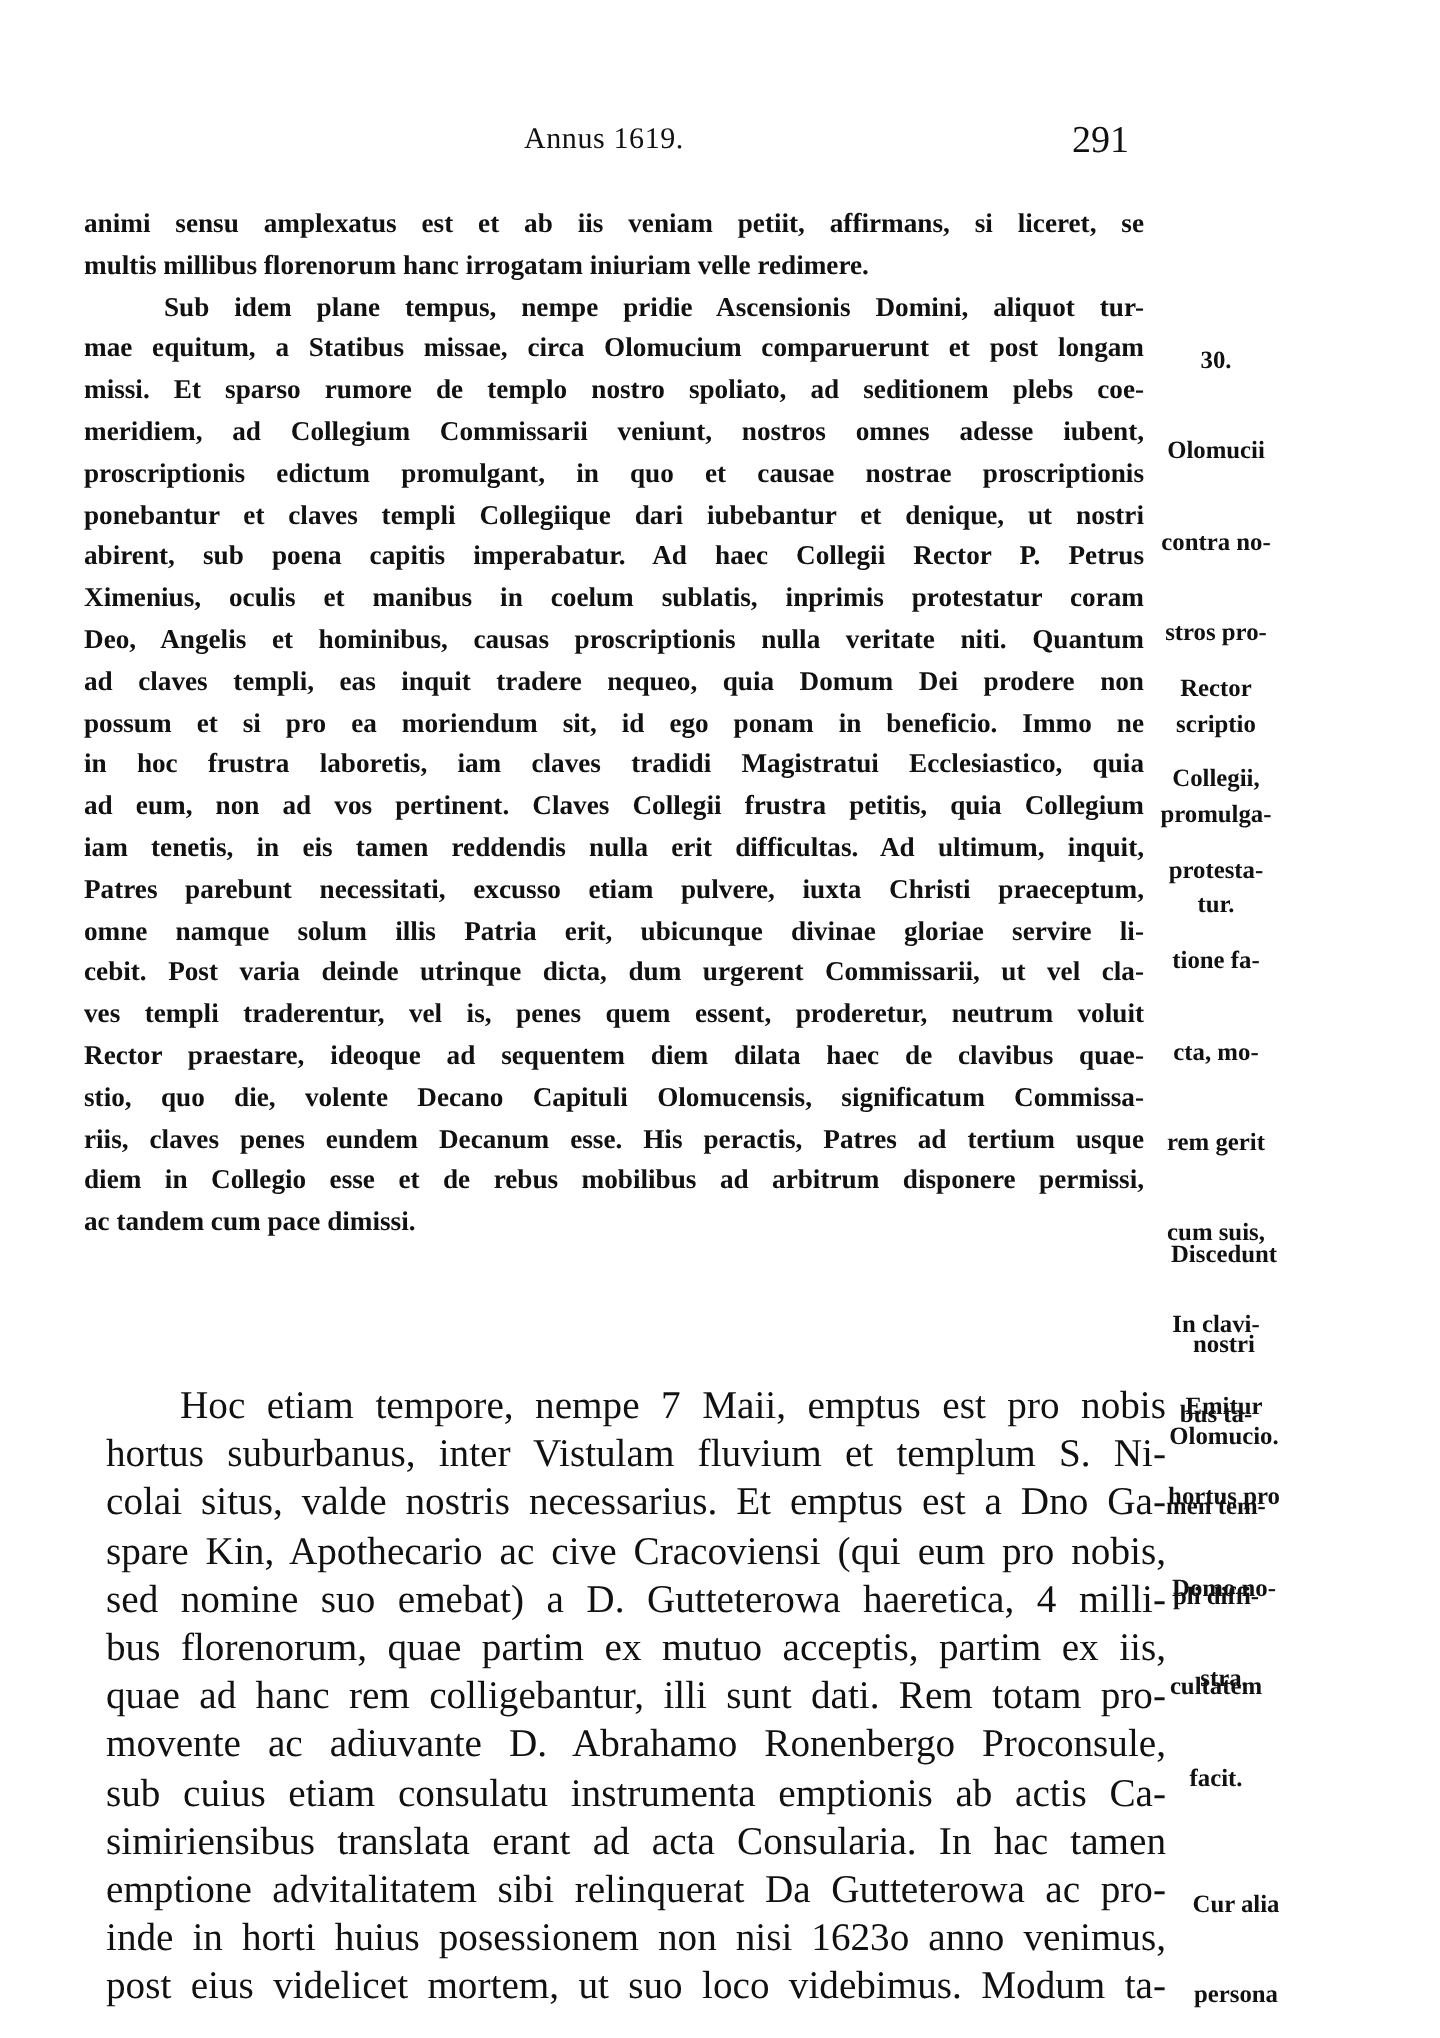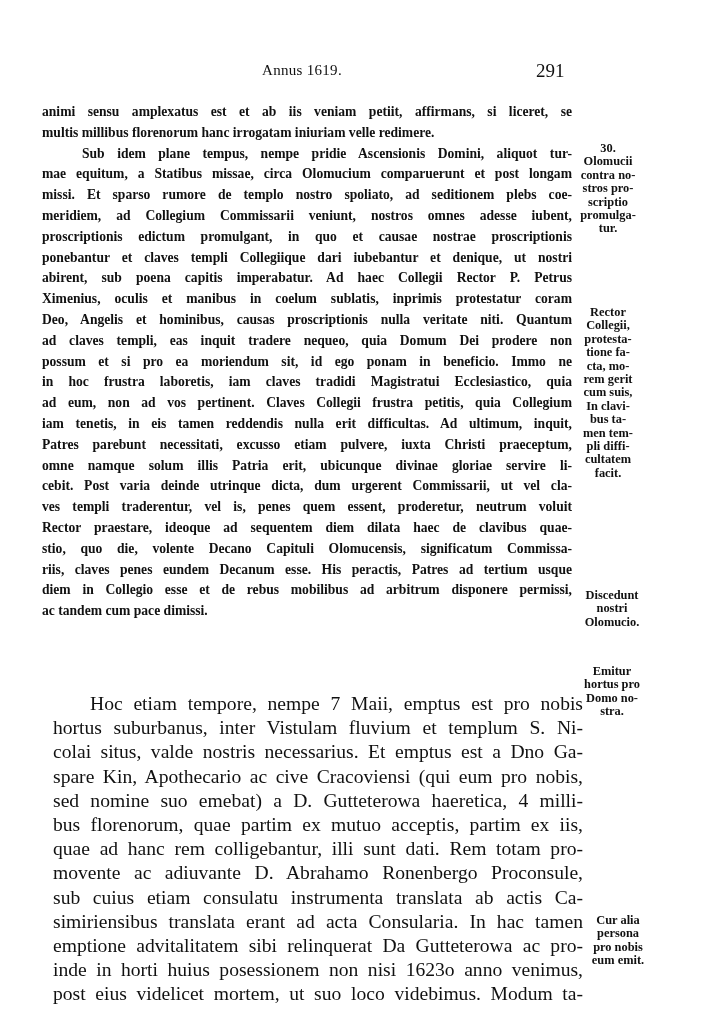--- a/index.html
+++ b/index.html
@@ -40,21 +40,21 @@
   }
   .large-block .line { height: 24.2px; }
   .large-block .indent { padding-left: 37px; margin-top: 24px; }
 
   
   .margin-note {
     position: absolute; text-align: center;
     font-family: "Liberation Serif", serif; font-weight: bold;
     font-size: 12.4px; line-height: 13.4px; width: 80px;
   }
-  .margin-note span { display: block; }
+  .margin-note span { display: block; margin-top: 32px; }
   .mn-1 { left: 568px; top: 126px; }
   .mn-2 { left: 568px; top: 290px; }
   .mn-3 { left: 572px; top: 573px; }
   .mn-4 { left: 572px; top: 649px; }
   .mn-5 { left: 578px; top: 898px; }
 </style>
 </head>
 <body>
 
 <div class="page">
@@ -94,21 +94,21 @@
 
   <div class="large-block">
     <span class="line justify indent">Hoc etiam tempore, nempe 7 Maii, emptus est pro nobis</span>
     <span class="line justify">hortus suburbanus, inter Vistulam fluvium et templum S. Ni-</span>
     <span class="line justify">colai situs, valde nostris necessarius. Et emptus est a Dno Ga-</span>
     <span class="line justify">spare Kin, Apothecario ac cive Cracoviensi (qui eum pro nobis,</span>
     <span class="line justify">sed nomine suo emebat) a D. Gutteterowa haeretica, 4 milli-</span>
     <span class="line justify">bus florenorum, quae partim ex mutuo acceptis, partim ex iis,</span>
     <span class="line justify">quae ad hanc rem colligebantur, illi sunt dati. Rem totam pro-</span>
     <span class="line justify">movente ac adiuvante D. Abrahamo Ronenbergo Proconsule,</span>
-    <span class="line justify">sub cuius etiam consulatu instrumenta translata ab actis Ca-</span>
+    <span class="line justify">sub cuius etiam consulatu instrumenta emptionis ab actis Ca-</span>
     <span class="line justify">simiriensibus translata erant ad acta Consularia. In hac tamen</span>
     <span class="line justify">emptione advitalitatem sibi relinquerat Da Gutteterowa ac pro-</span>
     <span class="line justify">inde in horti huius posessionem non nisi 1623o anno venimus,</span>
     <span class="line justify">post eius videlicet mortem, ut suo loco videbimus. Modum ta-</span>
   </div>
 
   <div class="margin-note mn-1">
     <span>30.</span>
     <span>Olomucii</span>
     <span>contra no-</span>

